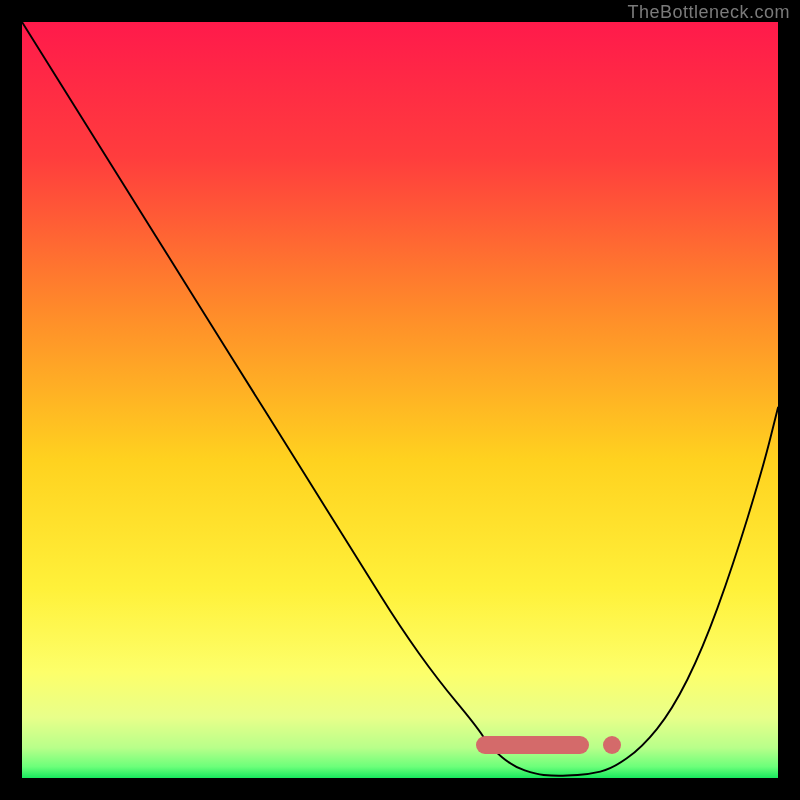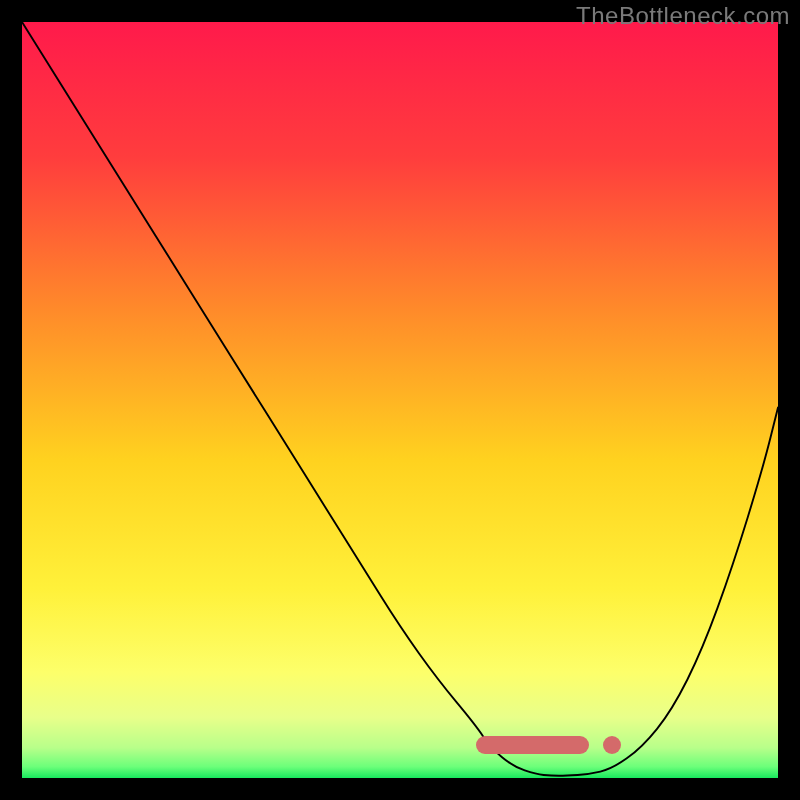--- a/index.html
+++ b/index.html
@@ -8,21 +8,21 @@
     position: relative;
     width: 800px;
     height: 800px;
     background: #000;
   }
   .watermark {
     position: absolute;
     top: 2px;
     right: 10px;
     font-family: Arial, Helvetica, sans-serif;
-    font-size: 24px;
+    font-size: 18px;
     color: #7a7a7a;
     letter-spacing: 0.5px;
     z-index: 10;
   }
   .plot-area {
     position: absolute;
     left: 22px;
     top: 22px;
     width: 756px;
     height: 756px;

